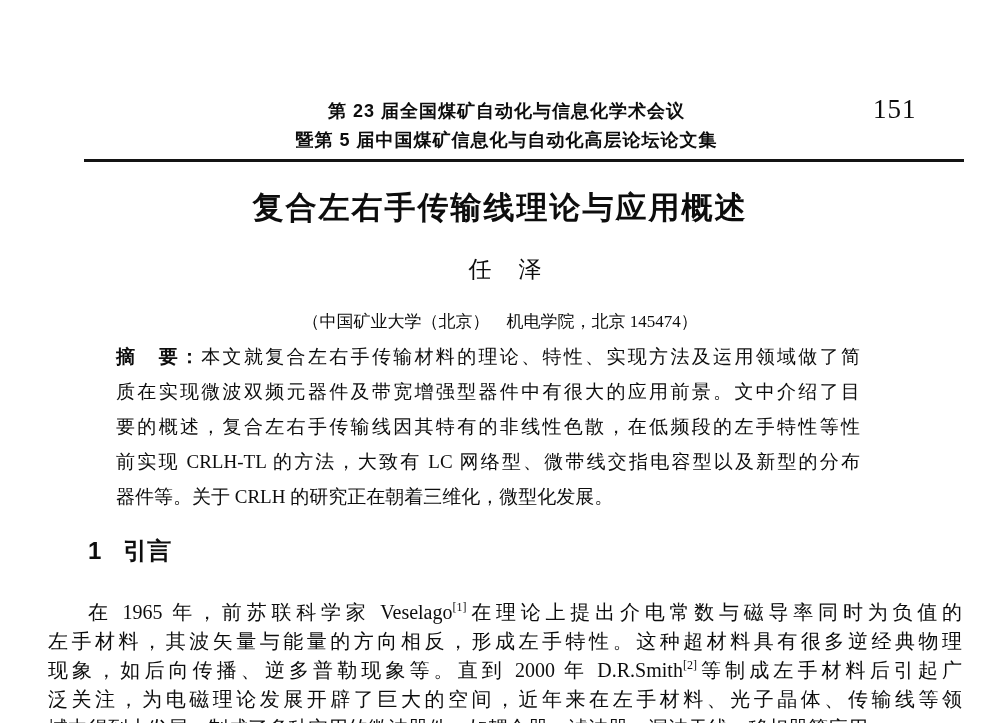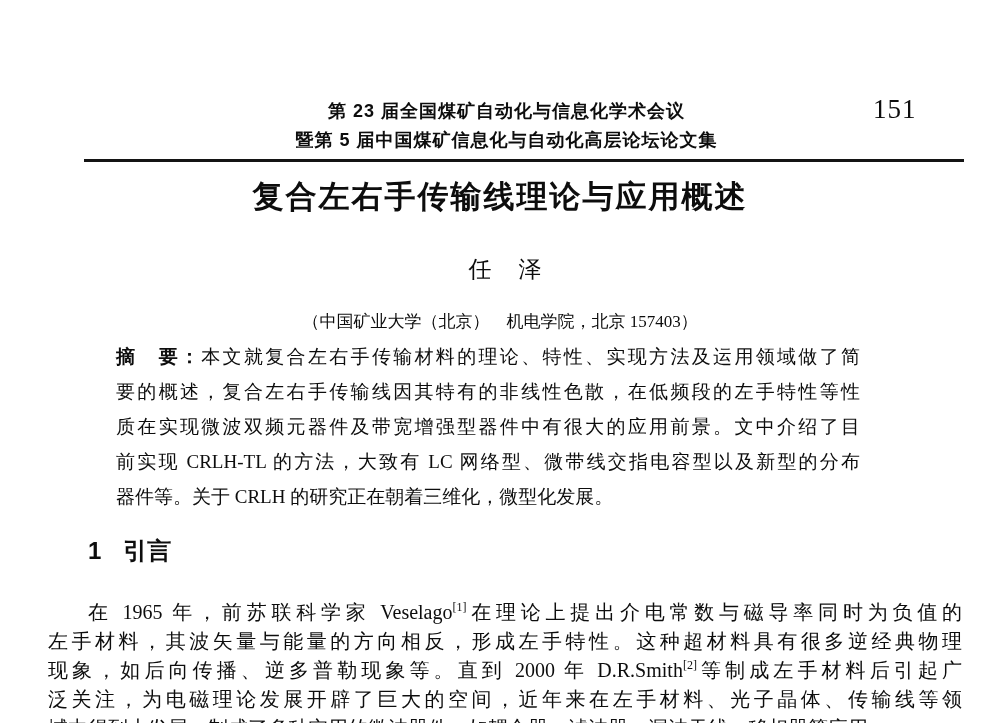--- a/index.html
+++ b/index.html
@@ -32,21 +32,21 @@
   }
   .head-rule {
     position: absolute;
     top: 159px; left: 84px;
     width: 880px; height: 3px;
     background: #141414;
   }
   .title {
     position: absolute;
     top: 176px; left: 0; right: 0;
-    margin: 0;
+    margin: 11px;
     text-align: center;
     font-family: "Liberation Sans", sans-serif;
     font-weight: bold;
     font-size: 31px;
     letter-spacing: 2px;
   }
   .author {
     position: absolute;
     top: 254px; left: 0; right: 0;
     text-align: center;
@@ -108,26 +108,26 @@
   </div>
 
   <div class="page-number">151</div>
 
   <div class="head-rule"></div>
 
   <h1 class="title">复合左右手传输线理论与应用概述</h1>
 
   <div class="author">任　泽</div>
 
-  <div class="affil">（中国矿业大学（北京）　机电学院，北京 157403）</div>
+  <div class="affil">（中国矿业大学（北京）　机电学院，北京 145474）</div>
 
   <div class="abstract">
     <div class="abs-line j"><span class="lbl">摘　要：</span><span>本文就复合左右手传输材料的理论、特性、实现方法及运用领域做了简</span></div>
+    <div class="abs-line j">质在实现微波双频元器件及带宽增强型器件中有很大的应用前景。文中介绍了目</div>
     <div class="abs-line j">要的概述，复合左右手传输线因其特有的非线性色散，在低频段的左手特性等性</div>
-    <div class="abs-line j">质在实现微波双频元器件及带宽增强型器件中有很大的应用前景。文中介绍了目</div>
     <div class="abs-line j">前实现 CRLH-TL 的方法，大致有 LC 网络型、微带线交指电容型以及新型的分布</div>
     <div class="abs-line">器件等。关于 CRLH 的研究正在朝着三维化，微型化发展。</div>
   </div>
 
   <div class="sec-head">
     <span>1</span><span class="sec-title">引言</span>
   </div>
 
   <div class="body-text">
     <div class="b-line j indent"><span>在 1965 年，前苏联科学家 Veselago</span><sup class="cite">[1]</sup><span>在理论上提出介电常数与磁导率同时为负值的</span></div>

